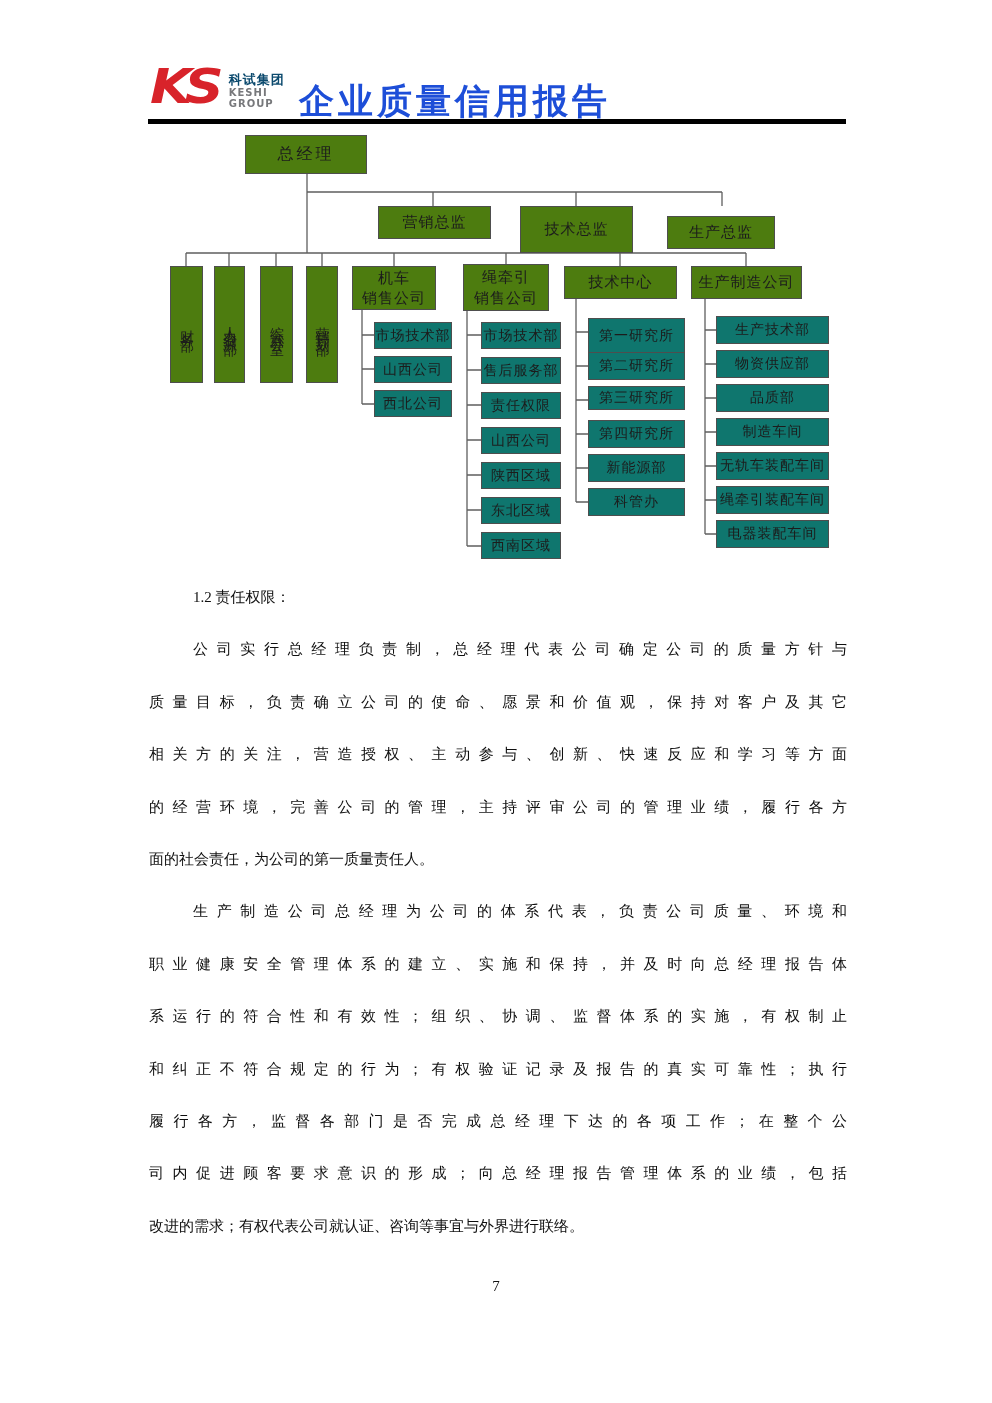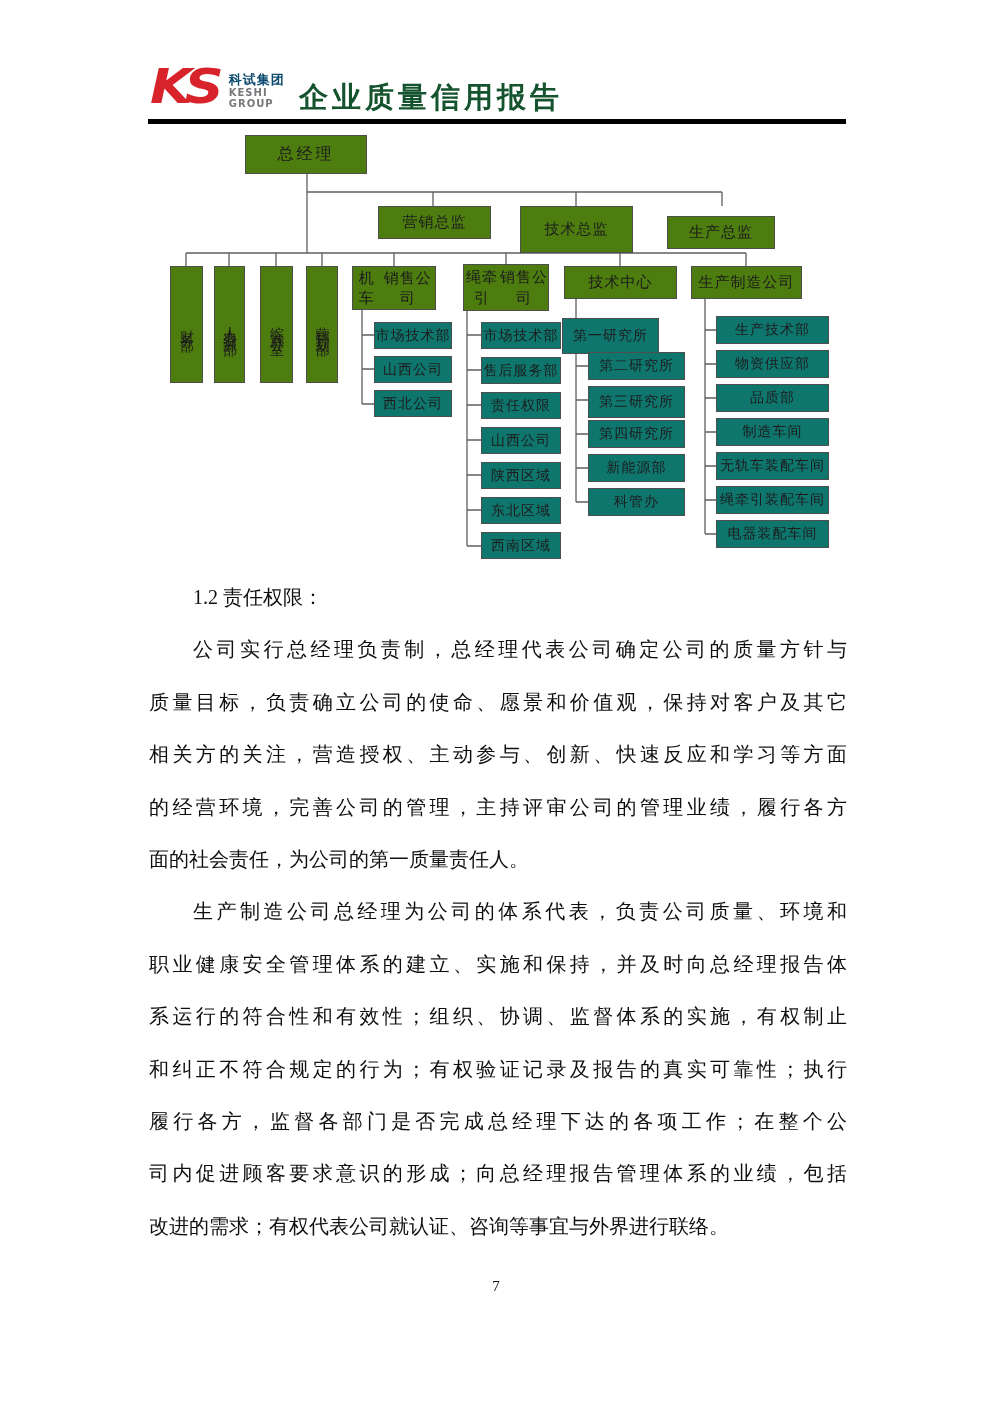--- a/index.html
+++ b/index.html
@@ -8,37 +8,37 @@
 
   
   .logo{position:absolute;left:150px;top:64px;display:flex;align-items:center;}
   .ks-mark{font-family:"DejaVu Sans",sans-serif;font-weight:bold;font-style:italic;
            font-size:54px;line-height:46px;color:#d8232a;letter-spacing:-7px;transform:scaleY(.9);}
   .logo-col{margin-left:12px;padding-top:7px;}
   .logo-cn{display:block;font-family:"DejaVu Sans",sans-serif;font-weight:bold;font-size:13px;
            color:#0c4a6e;letter-spacing:1px;line-height:15px;}
   .logo-en{display:block;font-family:"DejaVu Sans",sans-serif;font-weight:bold;font-size:10px;
            color:#77787b;letter-spacing:1px;line-height:11px;}
-  .title{position:absolute;left:299px;top:78px;font-size:29px;font-weight:bold;letter-spacing:4px;color:#14532d;}
+  .title{position:absolute;left:299px;top:78px;font-size:35px;font-weight:bold;letter-spacing:4px;color:#1d4ed8;}
   .hrule{position:absolute;left:148px;top:119px;width:698px;height:5px;background:#000;}
 
   
   .conn{position:absolute;left:0;top:0;pointer-events:none;}
   .obox{position:absolute;border:1.4px solid #4e4e4e;background:#4d7c0f;box-sizing:border-box;
         display:flex;align-items:center;justify-content:center;text-align:center;
         font-size:15px;color:#1c1c1c;letter-spacing:1px;}
   .root{font-size:16px;letter-spacing:3px;}
   .vert{writing-mode:vertical-rl;letter-spacing:4px;font-size:14px;}
-  .unit{flex-direction:row;line-height:1.35;}
+  .unit{flex-direction:column;line-height:1.35;}
   .unit span{display:block;}
   .cbox{position:absolute;border:1.3px solid #4e4e4e;background:#0f766e;box-sizing:border-box;
         display:flex;align-items:center;justify-content:center;font-size:14px;color:#1c1c1c;letter-spacing:1px;}
 
   
-  .bodytext{position:absolute;left:149px;top:571px;width:698px;font-size:20px;color:#0f0f0f;}
+  .bodytext{position:absolute;left:149px;top:571px;width:698px;font-size:15px;color:#0f0f0f;}
   .bl{height:52.4px;line-height:52.4px;}
   .jl{text-align:justify;text-align-last:justify;}
   .ind{text-indent:44px;}
 
   .pagenum{position:absolute;top:1278px;left:0;width:100%;text-align:center;
            font-size:15px;color:#111;}
 </style>
 </head>
 <body>
 
@@ -95,23 +95,23 @@
   <div class="cbox" style="left:374px;top:390px;width:78px;height:27px">西北公司</div>
 
   <div class="cbox" style="left:481px;top:322px;width:80px;height:27px">市场技术部</div>
   <div class="cbox" style="left:481px;top:357px;width:80px;height:27px">售后服务部</div>
   <div class="cbox" style="left:481px;top:392px;width:80px;height:27px">责任权限</div>
   <div class="cbox" style="left:481px;top:427px;width:80px;height:27px">山西公司</div>
   <div class="cbox" style="left:481px;top:462px;width:80px;height:27px">陕西区域</div>
   <div class="cbox" style="left:481px;top:497px;width:80px;height:27px">东北区域</div>
   <div class="cbox" style="left:481px;top:532px;width:80px;height:27px">西南区域</div>
 
-  <div class="cbox" style="left:562px;top:318px;width:97px;height:36px">第一研究所</div>
+  <div class="cbox" style="left:588px;top:318px;width:97px;height:36px">第一研究所</div>
   <div class="cbox" style="left:588px;top:352px;width:97px;height:28px">第二研究所</div>
-  <div class="cbox" style="left:588px;top:386px;width:97px;height:32px">第三研究所</div>
+  <div class="cbox" style="left:588px;top:386px;width:97px;height:24px">第三研究所</div>
   <div class="cbox" style="left:588px;top:420px;width:97px;height:28px">第四研究所</div>
   <div class="cbox" style="left:588px;top:454px;width:97px;height:28px">新能源部</div>
   <div class="cbox" style="left:588px;top:488px;width:97px;height:28px">科管办</div>
 
   <div class="cbox" style="left:716px;top:316px;width:113px;height:28px">生产技术部</div>
   <div class="cbox" style="left:716px;top:350px;width:113px;height:28px">物资供应部</div>
   <div class="cbox" style="left:716px;top:384px;width:113px;height:28px">品质部</div>
   <div class="cbox" style="left:716px;top:418px;width:113px;height:28px">制造车间</div>
   <div class="cbox" style="left:716px;top:452px;width:113px;height:28px">无轨车装配车间</div>
   <div class="cbox" style="left:716px;top:486px;width:113px;height:28px">绳牵引装配车间</div>

